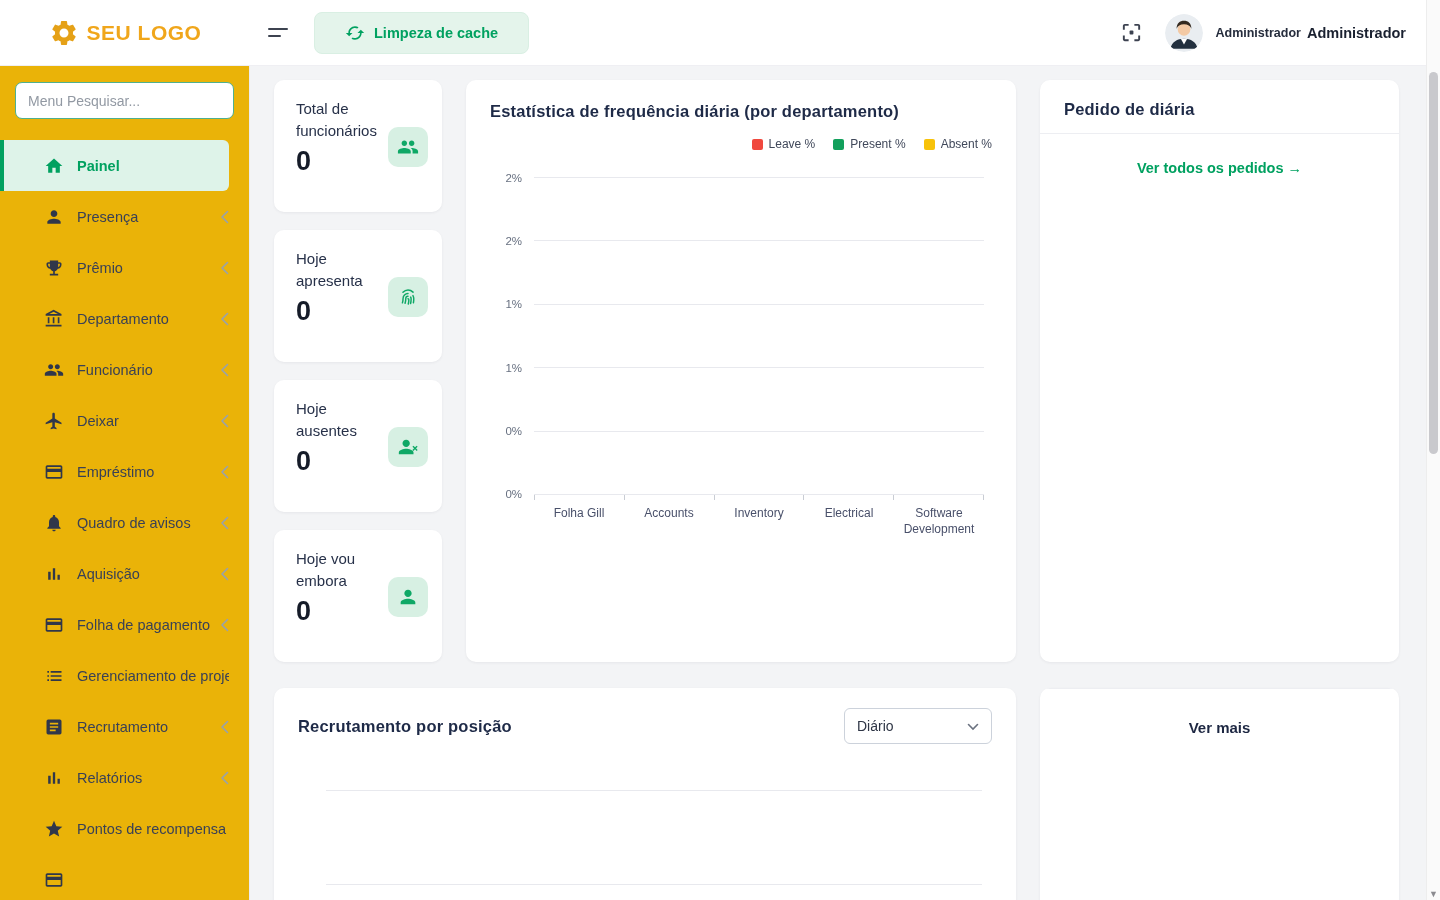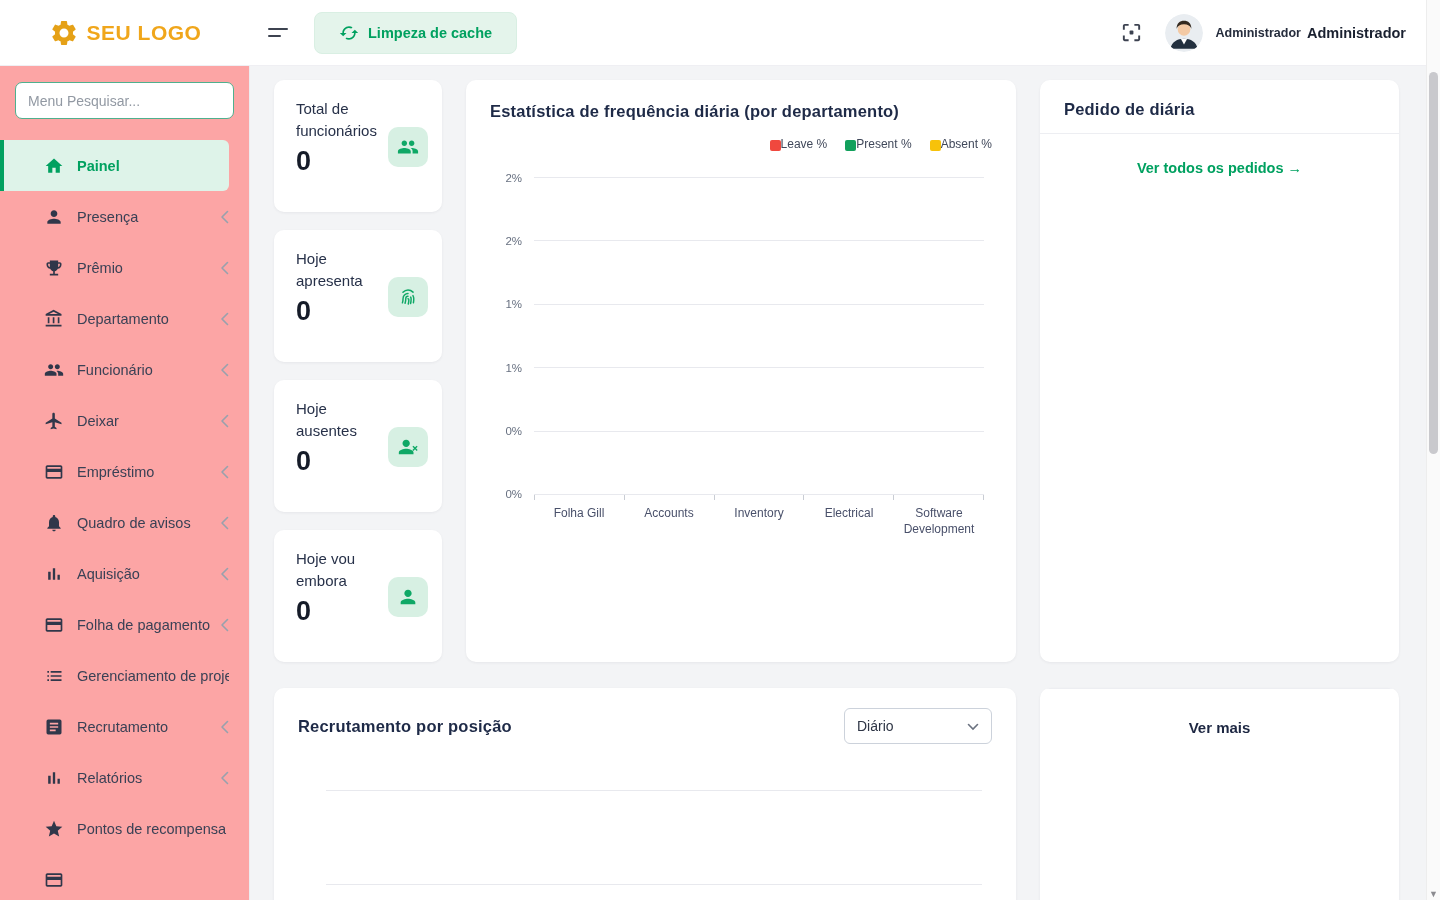--- a/index.html
+++ b/index.html
@@ -11,35 +11,35 @@
     display:flex; align-items:center; border-bottom:1px solid #efeff3; z-index:20; }
   .header-brand { width:250px; height:100%; display:flex; align-items:center; justify-content:center;
     gap:8px; flex:none; cursor:pointer; }
   .brand-gear { color:#e5a117; display:flex; }
   .brand-gear svg { width:30px; height:30px; }
   .brand-text { font-size:21px; font-weight:800; color:#f0a61b; letter-spacing:.5px; }
   .hamburger { margin-left:18px; display:flex; flex-direction:column; gap:5px; cursor:pointer; }
   .hamburger span { display:block; height:2px; background:#3d4350; border-radius:2px; }
   .hamburger span:nth-child(1){ width:20px; }
   .hamburger span:nth-child(2){ width:13px; }
-  .cache-btn { margin-left:26px; height:42px; padding:0 24px; border:1px solid #d9efe3; border-radius:8px;
+  .cache-btn { margin-left:26px; height:42px; padding:0 30px; border:1px solid #d9efe3; border-radius:8px;
     background:#e4f4eb; color:#00a160; font-family:inherit; font-size:14.5px; font-weight:600;
     display:flex; align-items:center; gap:9px; cursor:pointer; }
   .cache-ic { display:flex; } .cache-ic svg { width:20px; height:20px; }
   .header-right { margin-left:auto; display:flex; align-items:center; padding-right:34px; }
   .fs-ic { color:#3c4250; display:flex; margin-right:22px; cursor:pointer; }
   .fs-ic svg { width:23px; height:23px; }
   .avatar { width:38px; height:38px; border-radius:50%; overflow:hidden; display:block; flex:none;
     cursor:pointer; margin-right:12px; }
   .avatar svg { display:block; }
   .user-role { font-size:12.5px; font-weight:600; color:#262d3d; margin-right:6px; }
   .user-name { font-size:14.5px; font-weight:800; color:#1a2130; cursor:pointer; }
 
   
-  .sidebar { position:fixed; top:66px; left:0; width:250px; height:834px; background:#fca5a5;
+  .sidebar { position:fixed; top:66px; left:0; width:250px; height:834px; background:#eab308;
     border-right:1px solid #ececf0; overflow:hidden; z-index:10; }
   .search-wrap { padding:16px 15px 10px; }
   .menu-search { width:100%; height:37px; border:1.6px solid #4fb08e; border-radius:7px;
     padding:0 12px; font-size:14px; color:#333; outline:none; font-family:inherit; background:#fff; }
   .menu-search::placeholder { color:#9299a3; }
   .menu { padding-top:11px; }
   .menu-item { height:51px; display:flex; align-items:center; padding:0 20px 0 44px; cursor:pointer; }
   .mi-icon { width:20px; height:20px; color:#30374a; flex:none; display:flex; }
   .mi-icon svg { width:20px; height:20px; }
   .mi-label { margin-left:13px; font-size:14.5px; color:#3a4155; white-space:nowrap; overflow:hidden; flex:1; }
@@ -62,21 +62,21 @@
   .stat-title { font-size:15px; color:#273149; line-height:1.45; }
   .stat-value { font-size:27px; font-weight:700; color:#151b28; margin-top:4px; }
   .stat-icon { width:40px; height:40px; border-radius:10px; background:#d7f0e3; color:#0fa866;
     display:flex; align-items:center; justify-content:center; align-self:center; flex:none; }
   .stat-icon svg { width:22px; height:22px; }
 
   
   .chart-card { padding:22px 24px; overflow:hidden; }
   .card-title { font-size:16.5px; font-weight:700; color:#1e2a47; letter-spacing:.2px; }
   .legend { margin-top:16px; display:flex; justify-content:flex-end; gap:18px; }
-  .legend-item { display:flex; align-items:flex-end; font-size:12px; color:#40485a; }
+  .legend-item { display:flex; align-items:center; gap:6px; font-size:12px; color:#40485a; }
   .legend-swatch { width:11px; height:11px; border-radius:2px; display:inline-block; }
   .plot { margin:26px 8px 0 44px; }
   .ygrid { height:318px; display:flex; flex-direction:column; justify-content:space-between; }
   .grid-row { position:relative; height:1px; background:#e8e9ee; }
   .ylab { position:absolute; left:-12px; top:50%; transform:translate(-100%,-50%);
     font-size:11.5px; color:#677080; }
   .ticks { display:flex; justify-content:space-between; height:5px; }
   .tick { width:1px; background:#c9cdd4; }
   .xlabels { display:flex; margin-top:5px; }
   .xlab { flex:1; text-align:center; font-size:12px; color:#49506a; line-height:1.35; }

